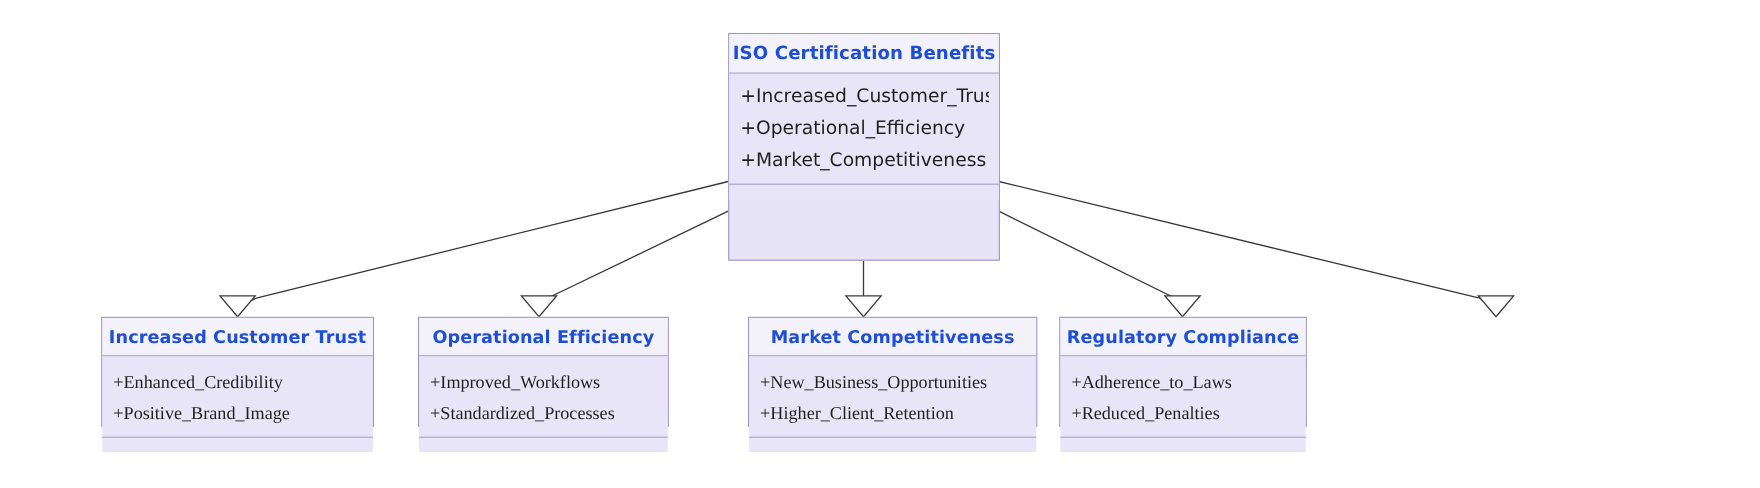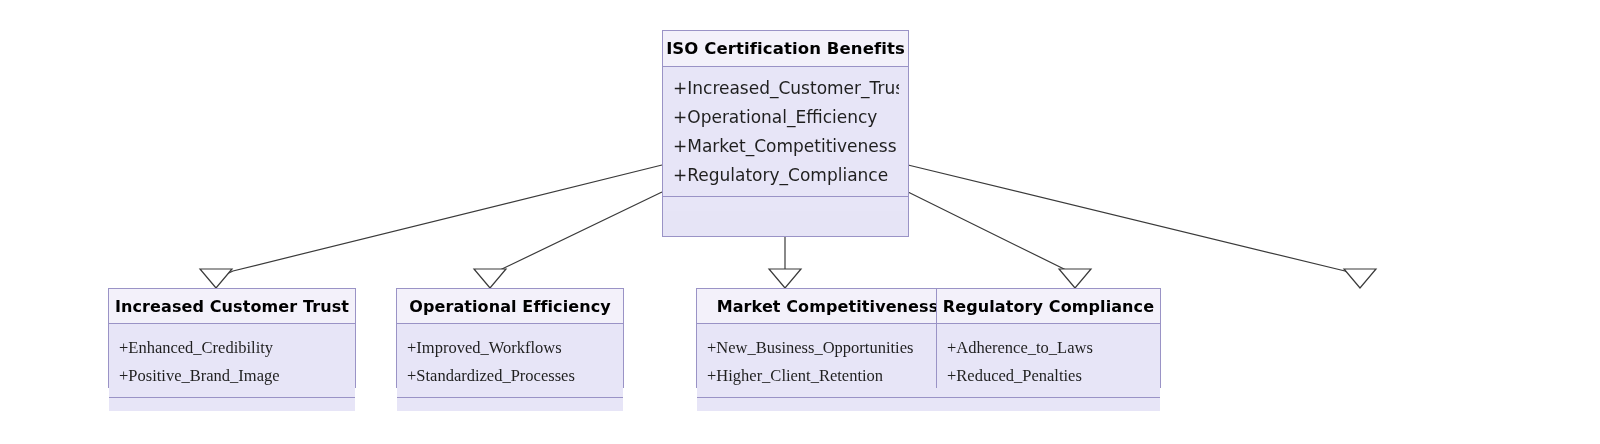--- a/index.html
+++ b/index.html
@@ -32,21 +32,21 @@
     position: absolute;
     box-sizing: border-box;
     border: 1px solid #9a93c6;
     background: #e6e4f6;
     z-index: 2;
   }
   .node-title {
     box-sizing: border-box;
     background: #f3f1fa;
     border-bottom: 1px solid #9a93c6;
-    color: #000000;
+    color: #1d4ed8;
     font-weight: bold;
     font-size: 16px;
     text-align: center;
     letter-spacing: 0.1px;
     white-space: nowrap;
     overflow: hidden;
     display: flex;
     align-items: center;
     justify-content: center;
   }
@@ -74,30 +74,30 @@
     top: 30px;
     width: 247px;
     height: 207px;
   }
   #node-root .node-title { height: 36px; font-size: 16.5px; }
   #node-root .node-attrs { padding-top: 7px; padding-bottom: 6px; }
   #node-root .node-attr { line-height: 29px; font-size: 17px; }
   #node-root .node-ops { height: 14px; }
 
   
-  .child-node { top: 288px; height: 100px; margin-left: 16px; }
+  .child-node { top: 288px; height: 100px; }
   .child-node .node-title { height: 35px; }
   .child-node .node-attrs { height: 74px; padding-top: 10px; font-family: Liberation Serif, serif; }
   .child-node .node-attr { line-height: 28px; }
   .child-node .node-ops { height: 13px; }
 
   #node-c0 { left: 92px;   width: 248px; }
   #node-c1 { left: 380px;  width: 228px; }
   #node-c2 { left: 680px;  width: 263px; }
-  #node-c3 { left: 920px;  width: 225px; }
+  #node-c3 { left: 963px;  width: 225px; }
   #node-c4 { left: 1232px; width: 273px; }
 </style>
 </head>
 <body>
 
 <div id="diagram-root">
 
   <svg id="edge-layer" width="1600" height="444" viewBox="0 0 1600 444">
     <g fill="none" stroke="#3a3a3a" stroke-width="1.2">
       <path d="M 662 165 L 233 271 L 216 279"></path>
@@ -114,21 +114,20 @@
       <polygon points="1344,269 1376,269 1360,288"></polygon>
     </g>
   </svg>
 
   <div class="uml-node" id="node-root">
     <div class="node-title">ISO Certification Benefits</div>
     <div class="node-attrs">
       <div class="node-attr">+Increased_Customer_Trust</div>
       <div class="node-attr">+Operational_Efficiency</div>
       <div class="node-attr">+Market_Competitiveness</div>
-      <div class="node-attr">+Regulatory_Compliance</div>
     </div>
     <div class="node-ops"></div>
   </div>
 
   <div class="uml-node child-node" id="node-c0">
     <div class="node-title">Increased Customer Trust</div>
     <div class="node-attrs">
       <div class="node-attr">+Enhanced_Credibility</div>
       <div class="node-attr">+Positive_Brand_Image</div>
     </div>

